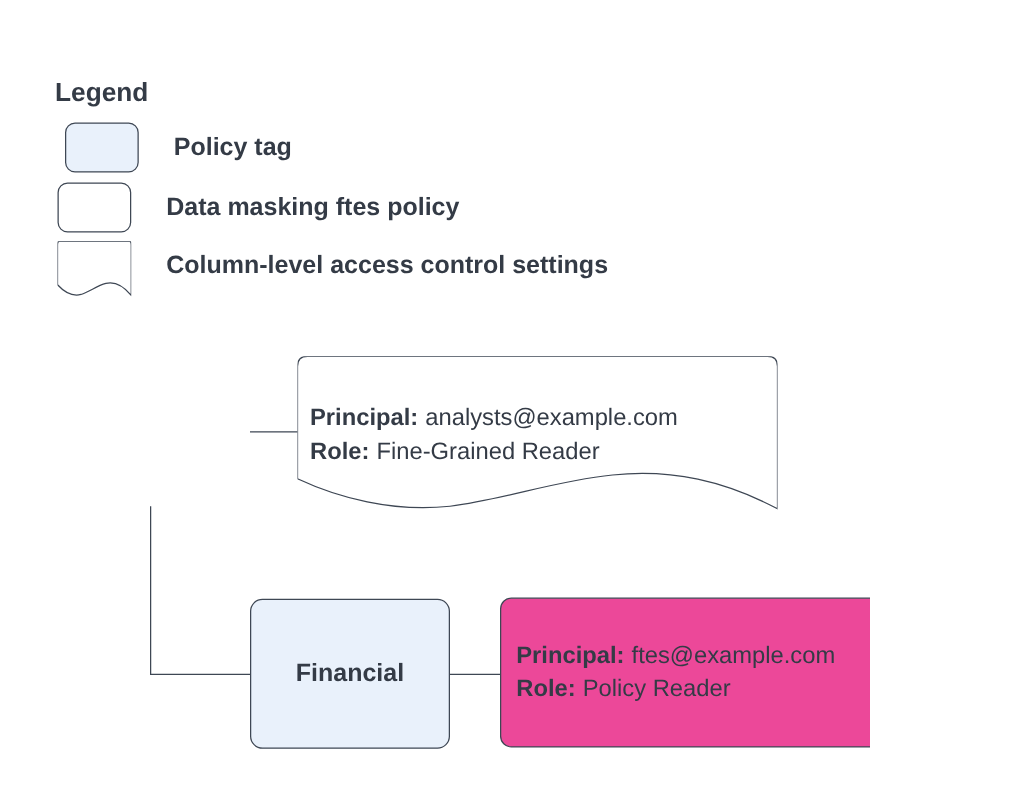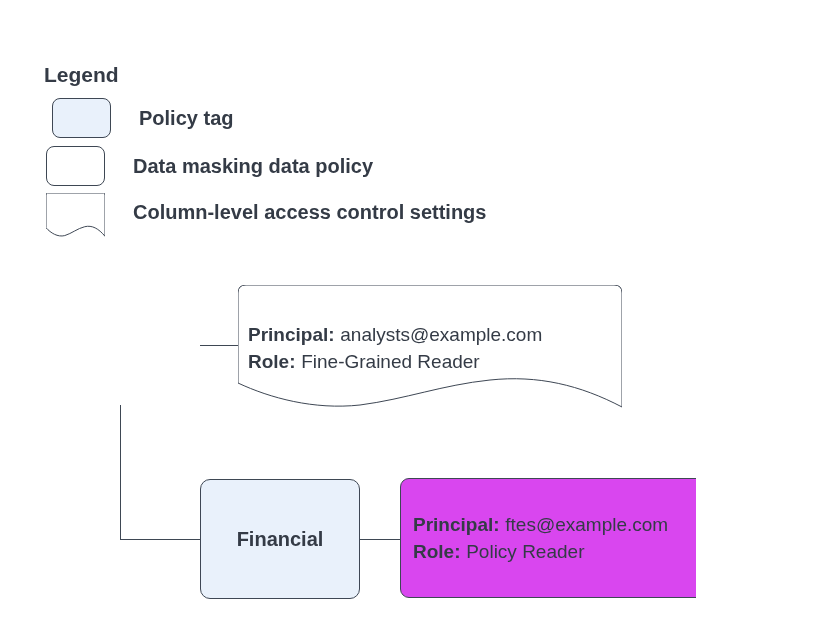--- a/index.html
+++ b/index.html
@@ -54,21 +54,21 @@
     display: flex;
     align-items: center;
     justify-content: center;
     font-size: 20px;
     font-weight: bold;
   }
   .policy-rect-node {
     box-sizing: border-box;
     width: 380px;
     height: 120px;
-    background: #d946ef;
+    background: #ec4899;
     border: 1px solid #3e4754;
     border-radius: 9px;
     display: flex;
     flex-direction: column;
     justify-content: center;
     padding: 0 12px;
   }
   .doc-shape path {
     fill: #ffffff;
     stroke: #3e4754;
@@ -99,21 +99,21 @@
 
   <div class="abs legend-title">Legend</div>
 
   <div class="abs legend-row" style="left:52px; top:98px;">
     <span class="swatch swatch-blue"></span>
     <span class="legend-label" style="margin-left:28px;">Policy tag</span>
   </div>
 
   <div class="abs legend-row" style="left:46px; top:146px;">
     <span class="swatch"></span>
-    <span class="legend-label" style="margin-left:28px;">Data masking data policy</span>
+    <span class="legend-label" style="margin-left:28px;">Data masking ftes policy</span>
   </div>
 
   <div class="abs legend-row" style="left:46px; top:193px;">
     <svg class="doc-shape" width="59" height="44" viewBox="0 0 384 124" preserveAspectRatio="none">
       <path d="M 8,0 L 376,0 Q 384,0 384,8 L 384,122 C 342,100 300,90 252,95 C 204,100 168,114 122,120 C 76,125 32,113 0,98 L 0,8 Q 0,0 8,0 Z"></path>
     </svg>
     <span class="legend-label" style="margin-left:28px; margin-top:-6px;">Column-level access control settings</span>
   </div>
 
   <div class="abs conn-h" style="left:200px; top:345px; width:38px;"></div>

